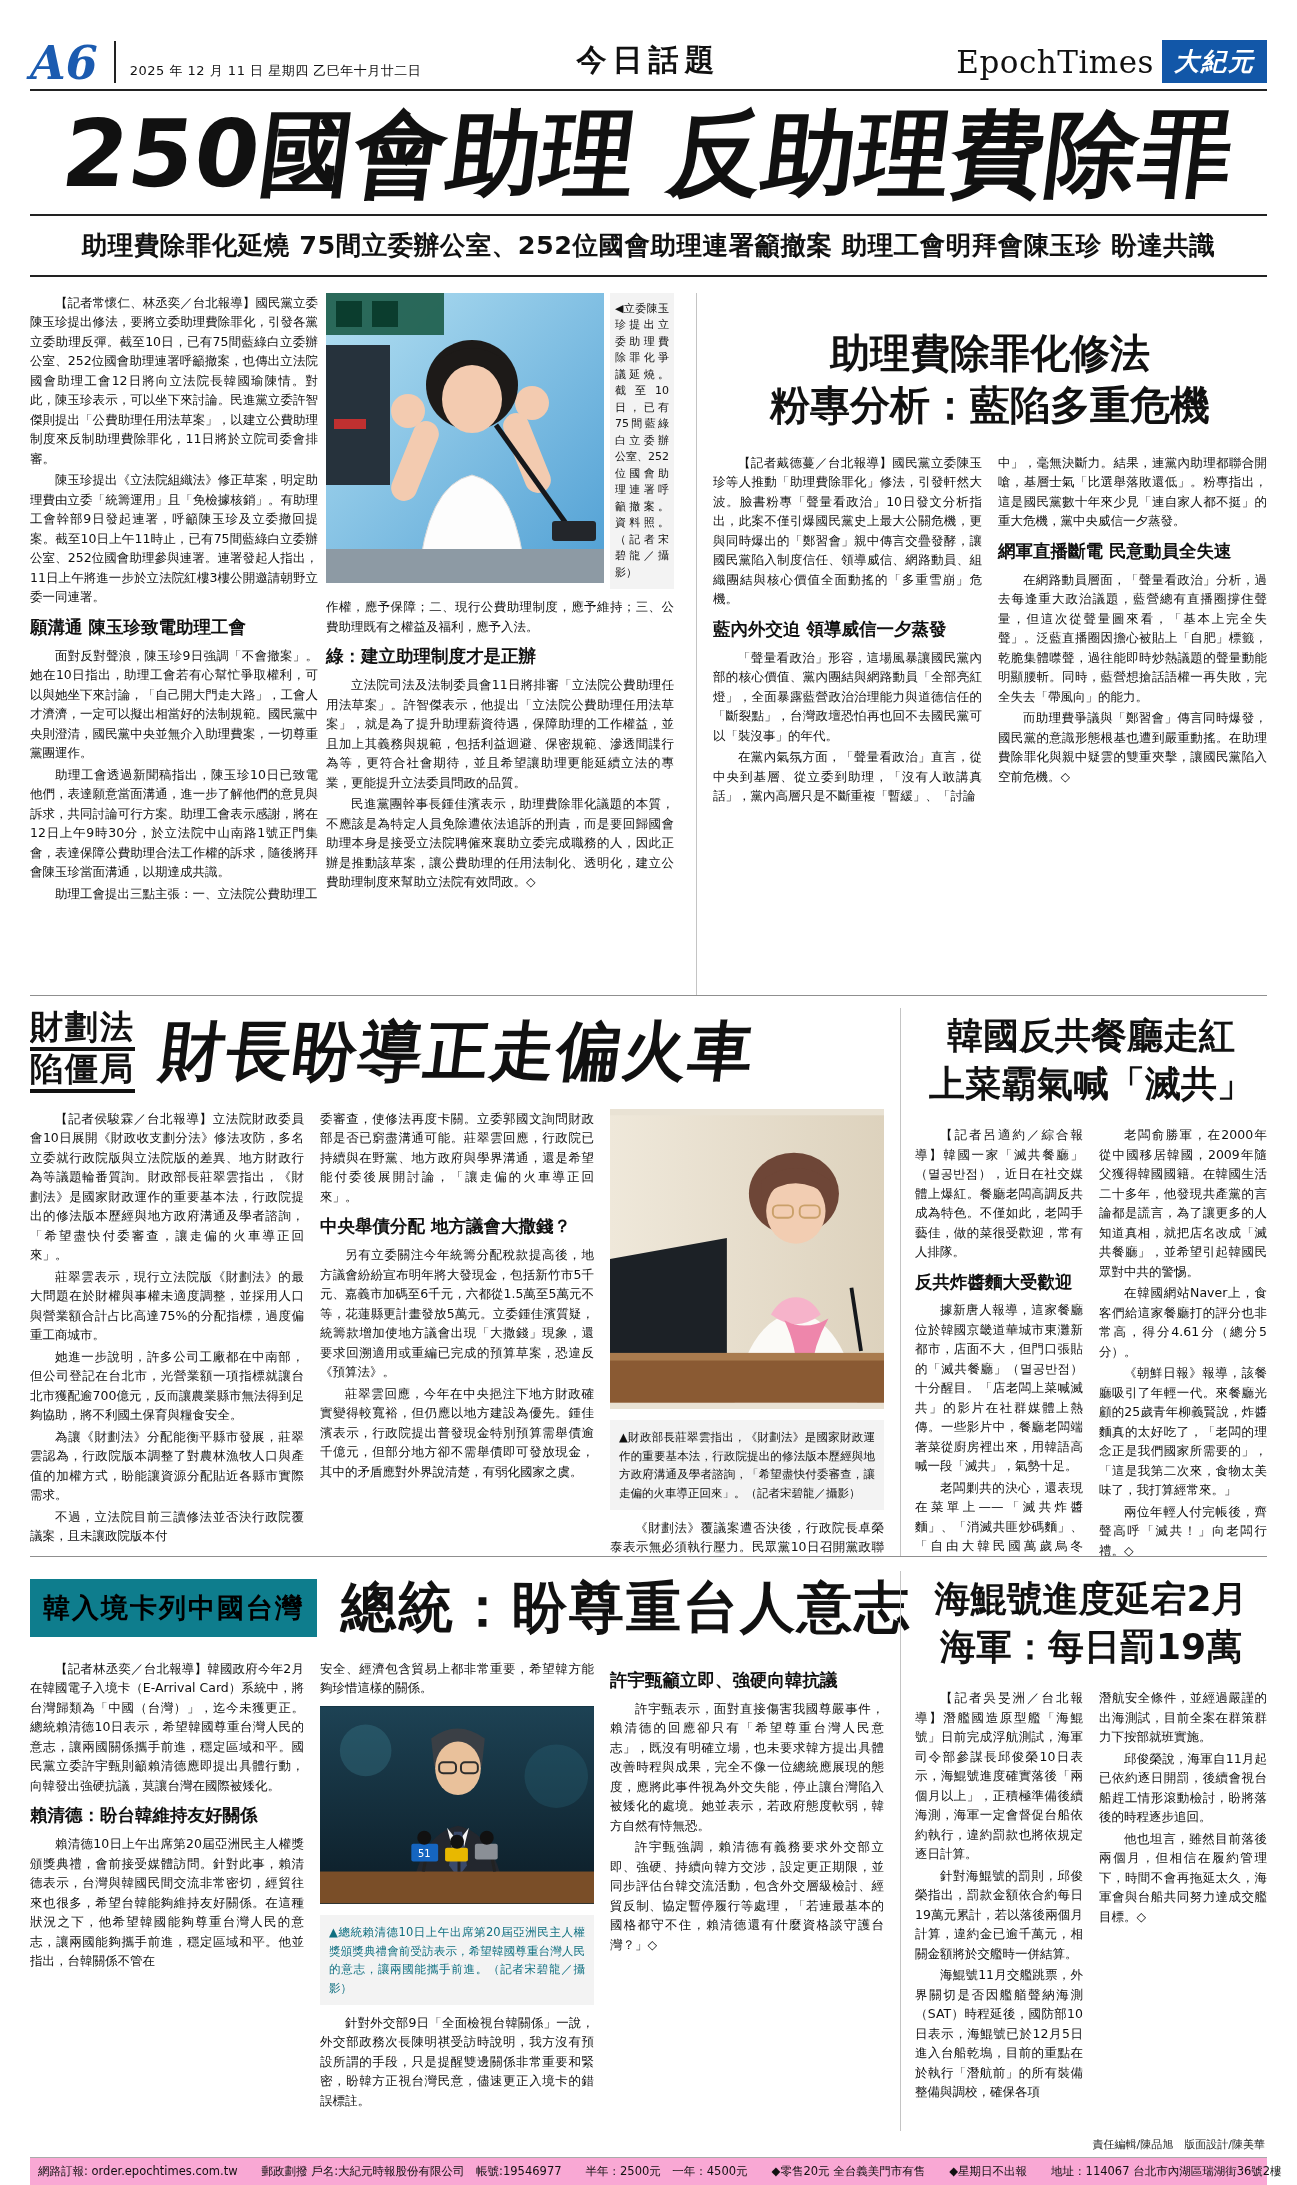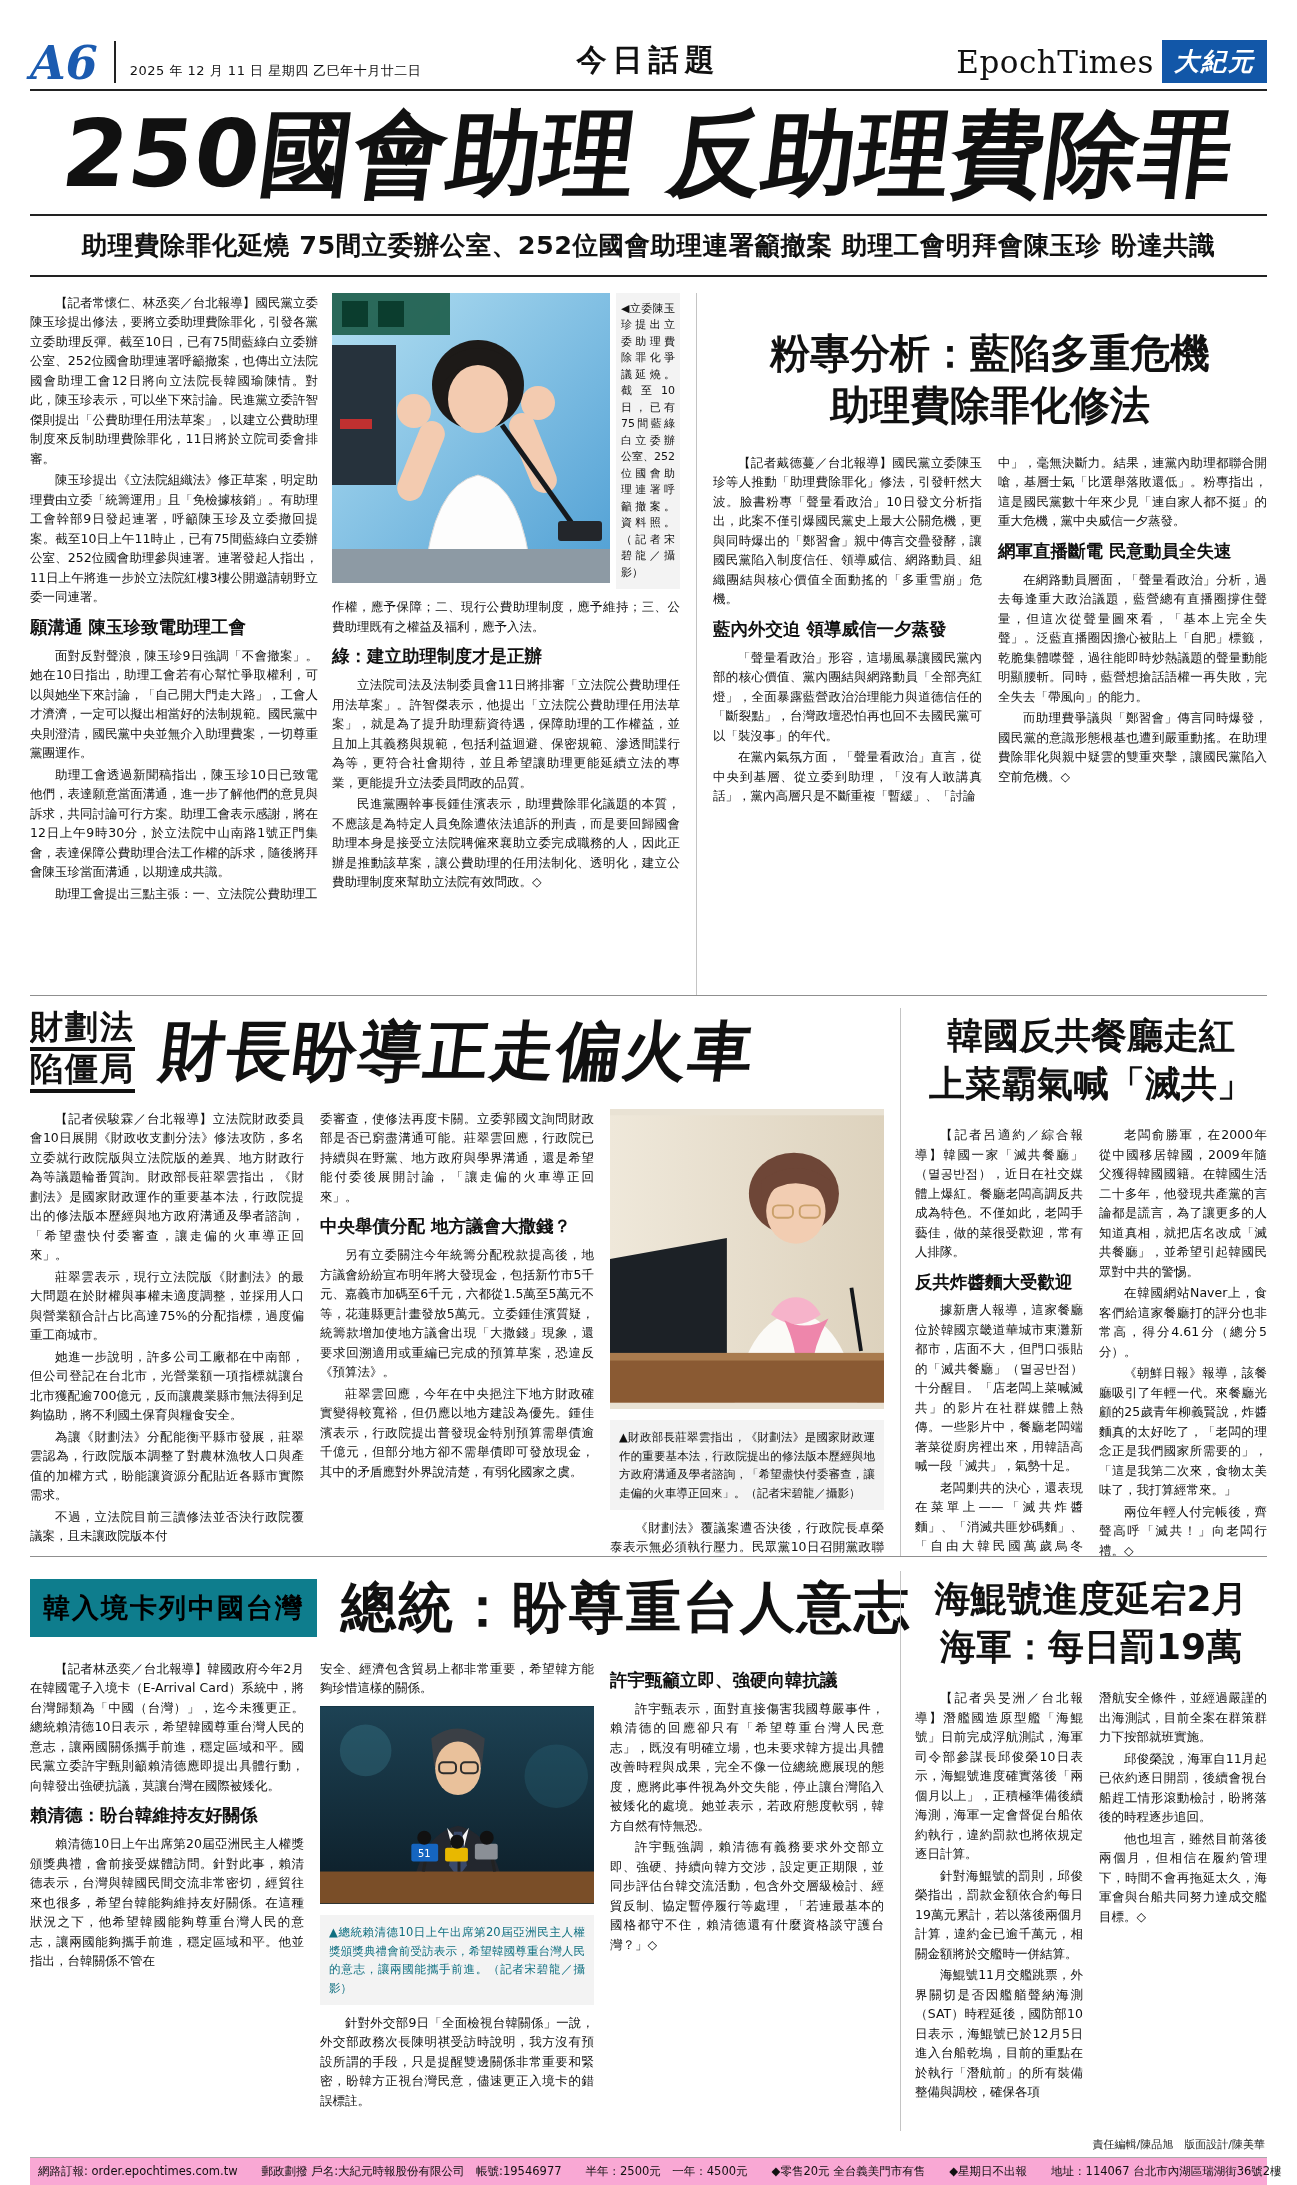--- a/index.html
+++ b/index.html
@@ -28,21 +28,21 @@
   
   .col{font-size:12.5px;line-height:1.56;text-align:justify;}
   .col p{margin:0 0 2px;text-indent:2em;}
   .col p.cont{text-indent:0;}
   .subhead{font-weight:bold;font-size:17.5px;margin:9px 0 7px;text-indent:0;line-height:1.3;}
   .vdiv{width:1px;background:#c4c4c4;}
   .hrule{border:none;border-top:1px solid #8f8f8f;margin:0;}
   .caption{background:#f3f3f3;font-size:11.5px;line-height:1.6;padding:8px 9px;text-align:justify;}
   
   .section-top{display:flex;gap:16px;height:702px;overflow:hidden;padding-top:16px;box-sizing:content-box;}
-  .lead-cols{display:flex;gap:14px;width:650px;flex:none;}
+  .lead-cols{display:flex;gap:8px;width:650px;flex:none;}
   .lead-c1{width:288px;flex:none;}
   .lead-c2{width:348px;flex:none;}
   .photo-row{display:flex;gap:6px;margin-bottom:8px;}
   .photo1{width:278px;height:290px;flex:none;background:#9cc9e2;}
   .pcap-side{width:64px;font-size:11px;line-height:1.5;background:#f3f3f3;padding:8px 5px;box-sizing:border-box;text-align:justify;}
   .analysis{flex:1;display:flex;flex-direction:column;}
   .analysis-title{text-align:center;font-weight:900;font-size:40px;line-height:1.3;margin:34px 0 22px;}
   .twocol{display:flex;gap:16px;}
   .twocol .col{flex:1;}
   
@@ -134,22 +134,22 @@
         <div class="subhead">綠：建立助理制度才是正辦</div>
         <p>立法院司法及法制委員會11日將排審「立法院公費助理任用法草案」。許智傑表示，他提出「立法院公費助理任用法草案」，就是為了提升助理薪資待遇，保障助理的工作權益，並且加上其義務與規範，包括利益迴避、保密規範、滲透間諜行為等，更符合社會期待，並且希望讓助理更能延續立法的專業，更能提升立法委員問政的品質。</p>
         <p>民進黨團幹事長鍾佳濱表示，助理費除罪化議題的本質，不應該是為特定人員免除遭依法追訴的刑責，而是要回歸國會助理本身是接受立法院聘僱來襄助立委完成職務的人，因此正辦是推動該草案，讓公費助理的任用法制化、透明化，建立公費助理制度來幫助立法院有效問政。◇</p>
       </div>
     </div>
 
     <div class="vdiv"></div>
 
     <div class="analysis">
       <div class="analysis-title">
+        <div>助理費除罪化修法</div>
         <div>粉專分析：藍陷多重危機</div>
-        <div>助理費除罪化修法</div>
       </div>
       <div class="twocol">
         <div class="col">
           <p>【記者戴德蔓／台北報導】國民黨立委陳玉珍等人推動「助理費除罪化」修法，引發軒然大波。臉書粉專「聲量看政治」10日發文分析指出，此案不僅引爆國民黨史上最大公關危機，更與同時爆出的「鄭習會」親中傳言交疊發酵，讓國民黨陷入制度信任、領導威信、網路動員、組織團結與核心價值全面動搖的「多重雪崩」危機。</p>
           <div class="subhead">藍內外交迫 領導威信一夕蒸發</div>
           <p>「聲量看政治」形容，這場風暴讓國民黨內部的核心價值、黨內團結與網路動員「全部亮紅燈」，全面暴露藍營政治治理能力與道德信任的「斷裂點」，台灣政壇恐怕再也回不去國民黨可以「裝沒事」的年代。</p>
           <p>在黨內氣氛方面，「聲量看政治」直言，從中央到基層、從立委到助理，「沒有人敢講真話」，黨內高層只是不斷重複「暫緩」、「討論</p>
         </div>
         <div class="col">
           <p class="cont">中」，毫無決斷力。結果，連黨內助理都聯合開嗆，基層士氣「比選舉落敗還低」。粉專指出，這是國民黨數十年來少見「連自家人都不挺」的重大危機，黨中央威信一夕蒸發。</p>

